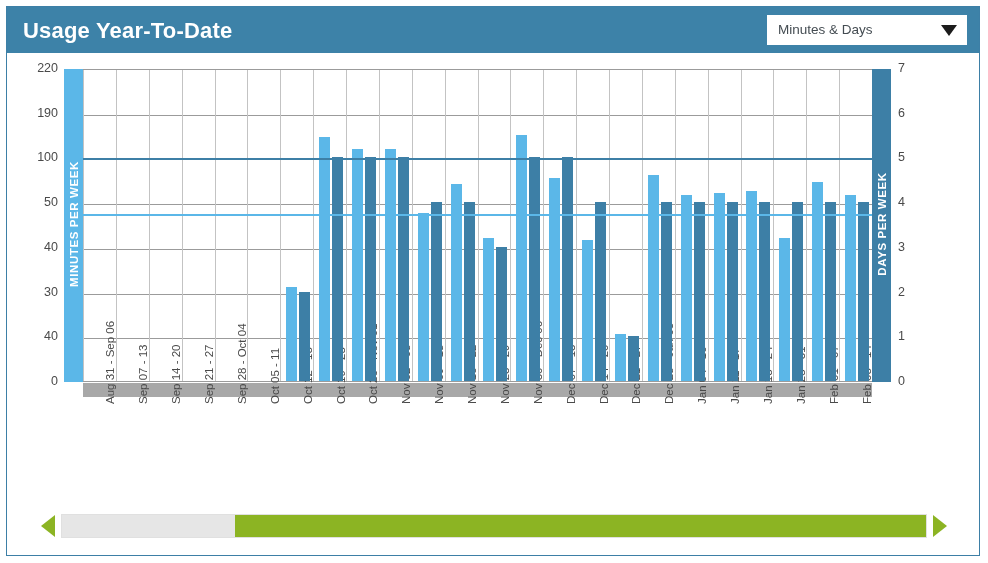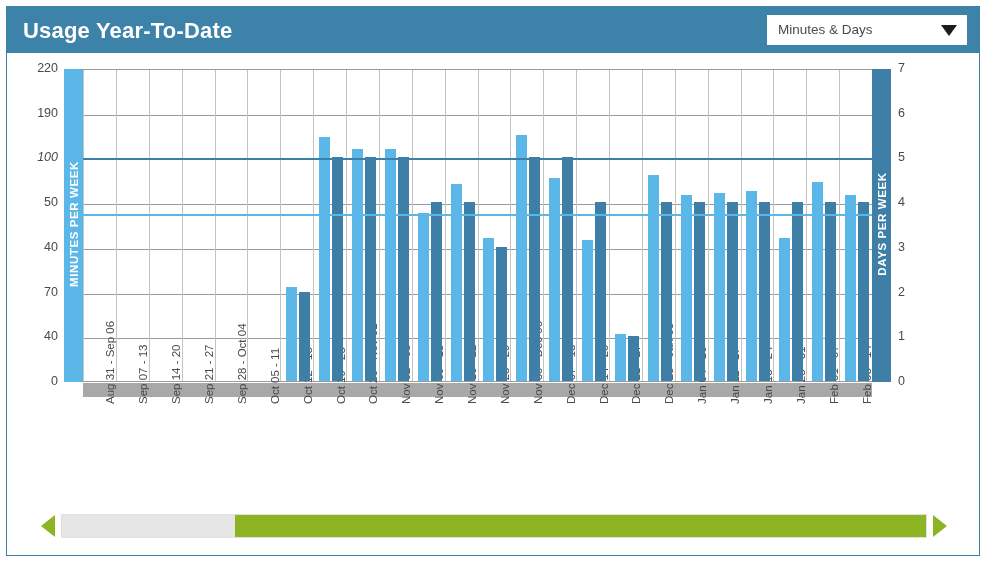--- a/index.html
+++ b/index.html
@@ -230,24 +230,24 @@
     <div id="decor">
         <div class="baseline-band" style="left: 76px; top: 330px; width: 789px;"></div>
         <div class="axis-band" style="left: 57px; top: 16px; height: 313px;">
           <span class="axis-band-label" style="margin-left: -70px; margin-top: -8px; width: 140px; text-align: center;">MINUTES PER WEEK</span>
         </div>
         <div class="axis-band right" style="left: 865px; top: 16px; height: 313px;">
           <span class="axis-band-label" style="margin-left: -70px; margin-top: -8px; width: 140px; text-align: center;">DAYS PER WEEK</span>
         </div>
         <div class="ytick" style="left: 11px; top: 321px;">0</div>
         <div class="ytick" style="left: 11px; top: 276.286px;">40</div>
-        <div class="ytick" style="left: 11px; top: 231.571px;">70</div>
+        <div class="ytick" style="left: 11px; top: 231.571px;">30</div>
         <div class="ytick" style="left: 11px; top: 186.857px;">40</div>
         <div class="ytick" style="left: 11px; top: 142.143px;">50</div>
-        <div class="ytick" style="left: 11px; top: 97.4286px; font-style: italic;">100</div>
+        <div class="ytick" style="left: 11px; top: 97.4286px;">100</div>
         <div class="ytick" style="left: 11px; top: 52.7143px;">190</div>
         <div class="ytick" style="left: 11px; top: 8px;">220</div>
         <div class="ytick right" style="left: 891px; top: 321px;">0</div>
         <div class="ytick right" style="left: 891px; top: 276.286px;">1</div>
         <div class="ytick right" style="left: 891px; top: 231.571px;">2</div>
         <div class="ytick right" style="left: 891px; top: 186.857px;">3</div>
         <div class="ytick right" style="left: 891px; top: 142.143px;">4</div>
         <div class="ytick right" style="left: 891px; top: 97.4286px;">5</div>
         <div class="ytick right" style="left: 891px; top: 52.7143px;">6</div>
         <div class="ytick right" style="left: 891px; top: 8px;">7</div>

